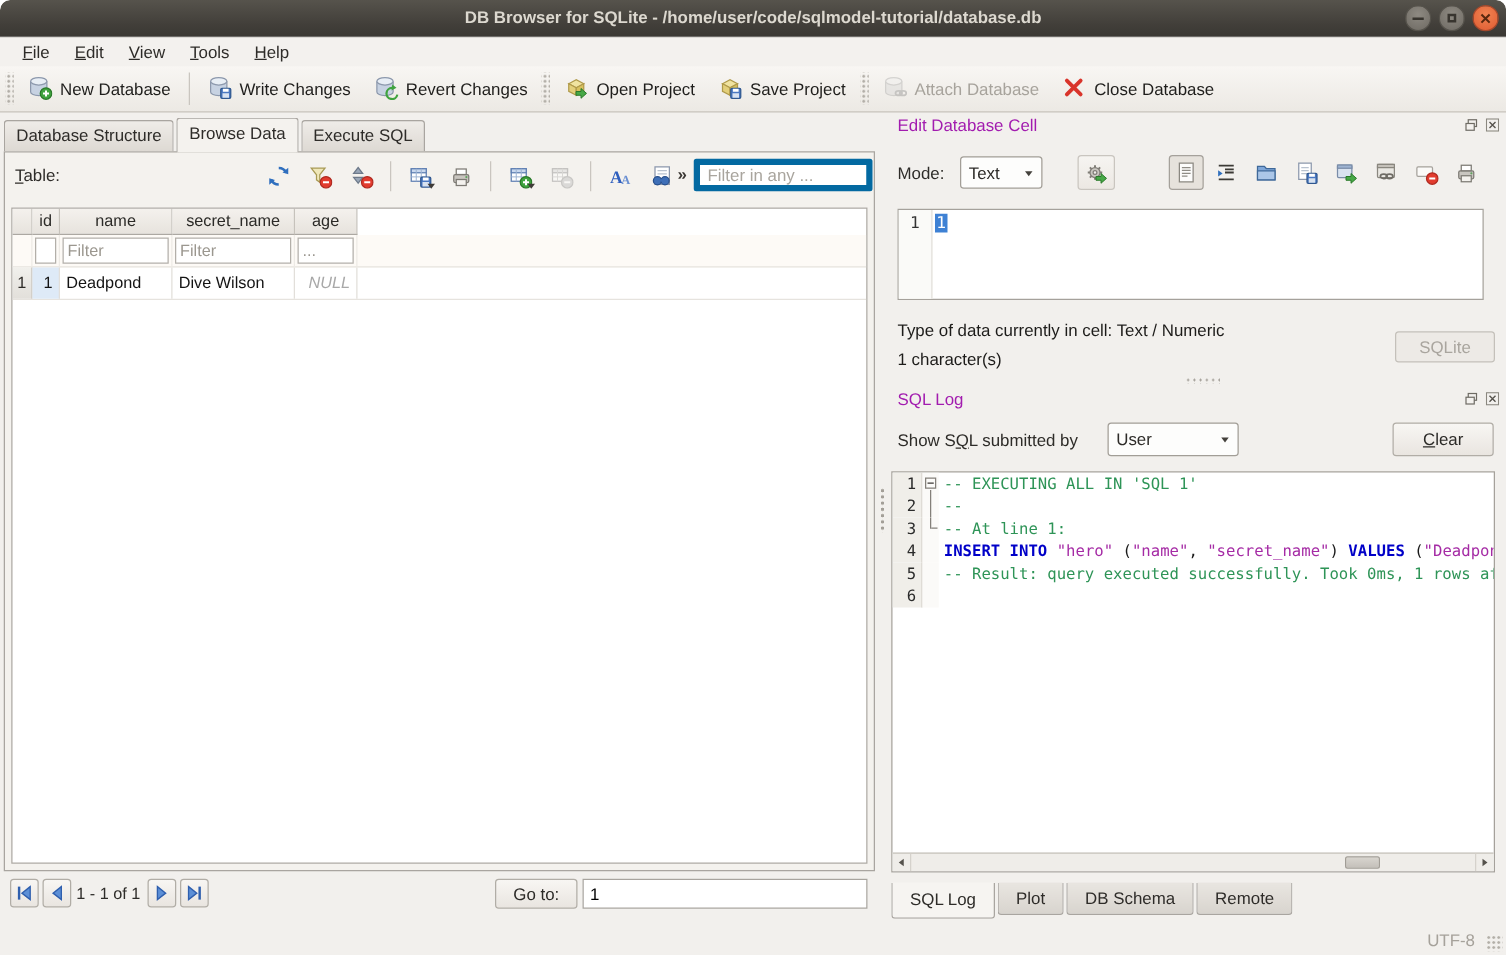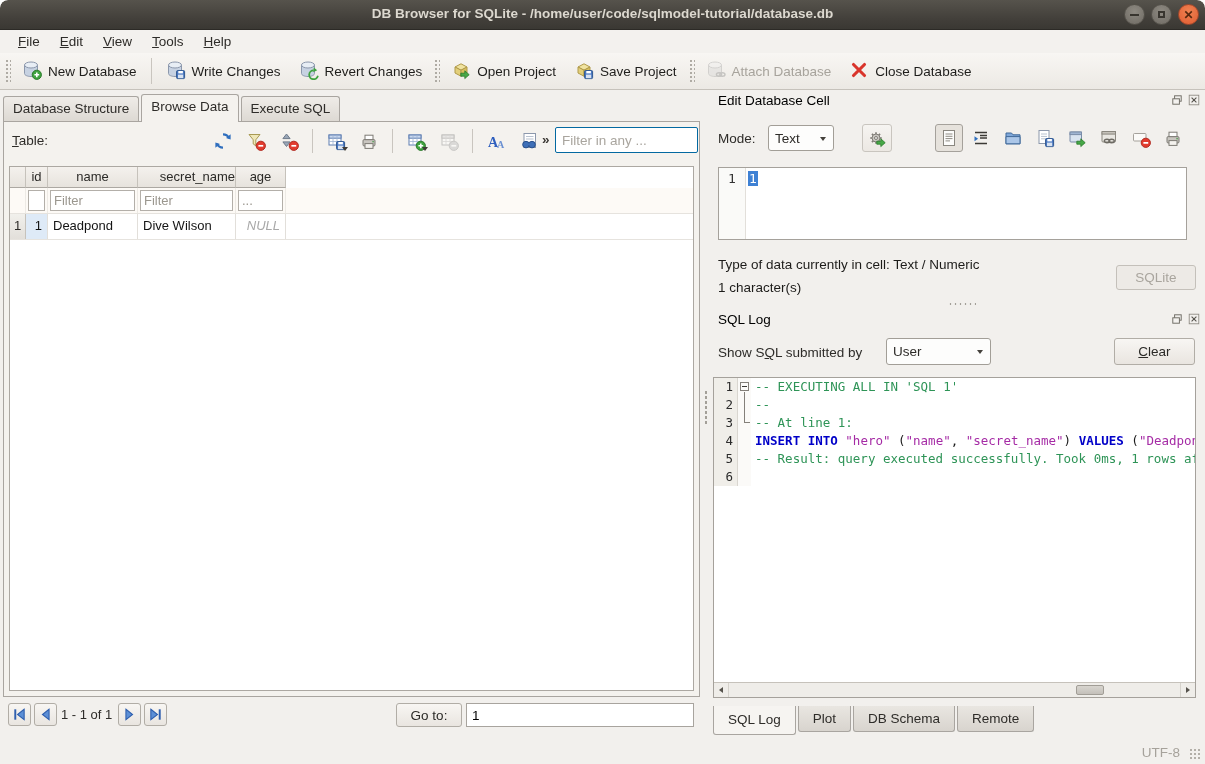--- a/index.html
+++ b/index.html
@@ -64,21 +64,21 @@
     border-left:3.5px solid transparent; border-right:3.5px solid transparent; border-top:4.5px solid #44413C; }
   .table-combo { position:absolute; left:45px; top:5px; width:157px; }
   .bc-label { position:absolute; left:8px; top:11px; }
   .browse-iconbar { position:absolute; left:206px; top:5px; display:flex; align-items:center; gap:7px; height:27px; }
   .ibtn { width:26px; height:26px; border:none; background:transparent; position:relative;
     display:flex; align-items:center; justify-content:center; padding:0; }
   .ibtn.disabled svg { opacity:.4; filter:grayscale(1); }
   .vsep { width:1px; height:24px; background:#C9C5BF; margin:0 3px; }
   .ovf { position:absolute; left:538px; top:10px; font-weight:bold; color:#3A3733; letter-spacing:-1px; }
   .filter-any { position:absolute; left:551px; top:5px; width:143px; height:26px;
-    border:1px solid #0369a1; border-radius:2px; background:#fff; padding:0 6px; font:inherit; color:#222; }
+    border:5px solid #0369a1; border-radius:2px; background:#fff; padding:0 6px; font:inherit; color:#222; }
   .filter-any::placeholder { color:#A9A59E; }
 
   
   .grid { position:absolute; left:5px; top:44px; right:5px; bottom:5px; background:#fff;
     border:1px solid #ACA8A2; overflow:hidden; }
   .g-row { display:flex; }
   .g-hcell { height:21px; line-height:20px; text-align:center; font-size:13px; color:#2B2A27;
     background:linear-gradient(#F4F1ED,#E7E3DD); border-right:1px solid #C6C2BB; border-bottom:1px solid #ACA8A2; }
   .g-frow { background:#FDFAF6; border-bottom:1px solid #E6E3DE; }
   .g-fcell { height:25px; padding:2px; border-right:1px solid #EDEAE5; }
@@ -105,21 +105,21 @@
   .goto-input { position:absolute; left:466px; top:0; width:228px; height:24px;
     border:1px solid #A8A49E; background:#fff; font:inherit; padding:0 5px; }
 
   
   .vsplit { position:absolute; left:701px; top:0; width:10px; height:650px; }
   .vsplit .dots { position:absolute; left:3px; top:300px; width:4px; height:36px;
     background-image:radial-gradient(#A39F98 1px, transparent 1.2px); background-size:4px 5px; }
 
   
   .right-panel { position:absolute; left:712px; top:0; width:493px; height:650px; }
-  .dock-hdr { position:absolute; left:6px; right:5px; height:18px; font-size:13.5px; color:#000000; }
+  .dock-hdr { position:absolute; left:6px; right:5px; height:18px; font-size:13.5px; color:#a21caf; }
   .dockbtns { position:absolute; right:0; top:1px; display:flex; gap:4px; }
   .dockbtn { width:13px; height:13px; padding:0; border:none; background:transparent; }
 
   .mode-row { position:absolute; left:0; top:33px; right:0; height:32px; }
   .mode-label { position:absolute; left:6px; top:8px; }
   .mode-combo { position:absolute; left:56px; top:2px; width:66px; }
   .gearbtn { position:absolute; left:150px; top:1px; width:30px; height:28px;
     background:linear-gradient(#F6F4F1,#ECE8E3); border:1px solid #C9C5BF; border-radius:3px;
     display:flex; align-items:center; justify-content:center; padding:0; }
   .cell-iconbar { position:absolute; left:223px; top:1px; display:flex; gap:4px; }
@@ -393,21 +393,21 @@
               </button>
             </span>
           <span class="ovf">»</span>
           <input class="filter-any" placeholder="Filter in any ..." style="">
         </div>
         <div class="grid" id="grid">
             <div class="g-row">
               <div class="g-hcell" style="width: 16px;"></div>
               <div class="g-hcell" style="width: 22px;">id</div>
               <div class="g-hcell" style="width: 90px;">name</div>
-              <div class="g-hcell" style="width: 98px; text-align: right;">secret_name</div>
+              <div class="g-hcell" style="width: 98px;">secret_name</div>
               <div class="g-hcell" style="width: 50px;">age</div>
             </div>
             <div class="g-row g-frow">
               <div class="g-fcell" style="width: 16px;"></div>
               <div class="g-fcell" style="width: 22px;"><input placeholder="" style=""></div>
               <div class="g-fcell" style="width: 90px;"><input placeholder="Filter" style=""></div>
               <div class="g-fcell" style="width: 98px;"><input placeholder="Filter" style=""></div>
               <div class="g-fcell" style="width: 50px;"><input placeholder="..." style=""></div>
             </div>
             <div class="g-row g-drow">

